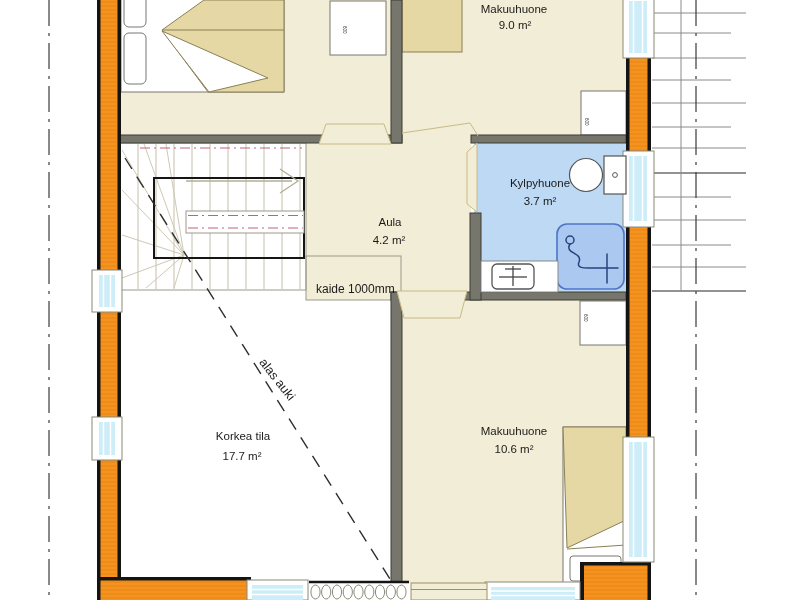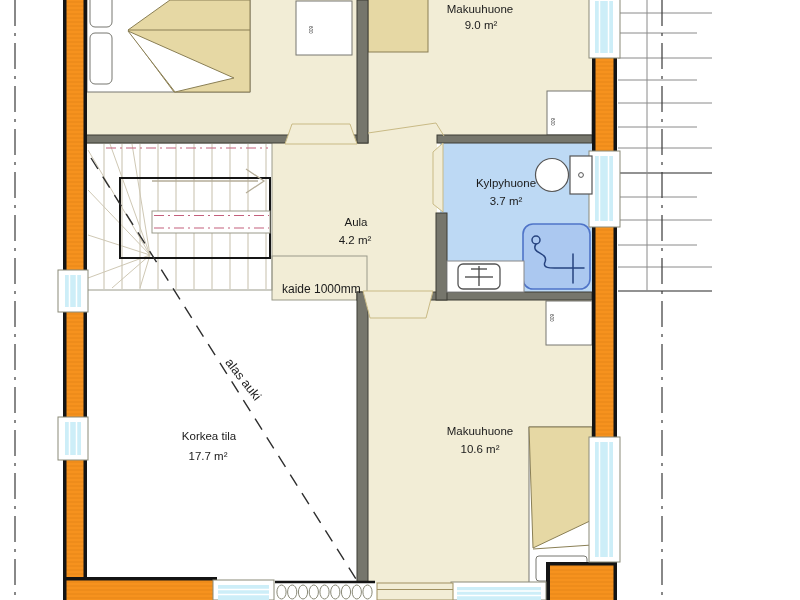--- a/index.html
+++ b/index.html
@@ -1,16 +1,16 @@
 <!DOCTYPE html>
 <html style="--wall-orange: #f6921e; --wall-black: #141414; --interior-wall: #76766c; --floor-cream: #f2edd6; --floor-tan-edge: #c9ba85; --bath-blue: #bdd9f4; --shower-blue: #abc8f0; --shower-border: #4f74c8; --window-glass: #cdeef8; --window-frame-line: #8a8a78; --furniture-tan: #e6d8a4; --furniture-edge: #8a7f55; --stair-line: #c6bfab; --rail-pink: #c4607c; --roof-line: #8a8a8a; --text: #1a1a1a;"><head>
 <meta charset="utf-8">
 <style>
   html,body{margin:0;padding:0;background:#ffffff;}
-  .stage{width:712px;height:600px;position:relative;background:#fff;overflow:hidden;}
+  .stage{width:712px;height:600px;position:relative;background:#fff;overflow:hidden;margin-left:34px;}
   svg text{font-family:"Liberation Sans", sans-serif; fill:var(--text,#1a1a1a);}
   .rlabel{font-size:11.5px;}
   .note{font-size:12px;}
   .rot{font-size:12.5px;}
   .tiny{font-size:4.5px;}
   .f-cream{fill:var(--floor-cream,#f2edd6);}
   .f-white{fill:#ffffff;}
   .f-bath{fill:var(--bath-blue,#bdd9f4);}
   .wall-i{fill:var(--interior-wall,#76766c);stroke:#3c3c35;stroke-width:1;}
   .blk{fill:var(--wall-black,#141414);}

